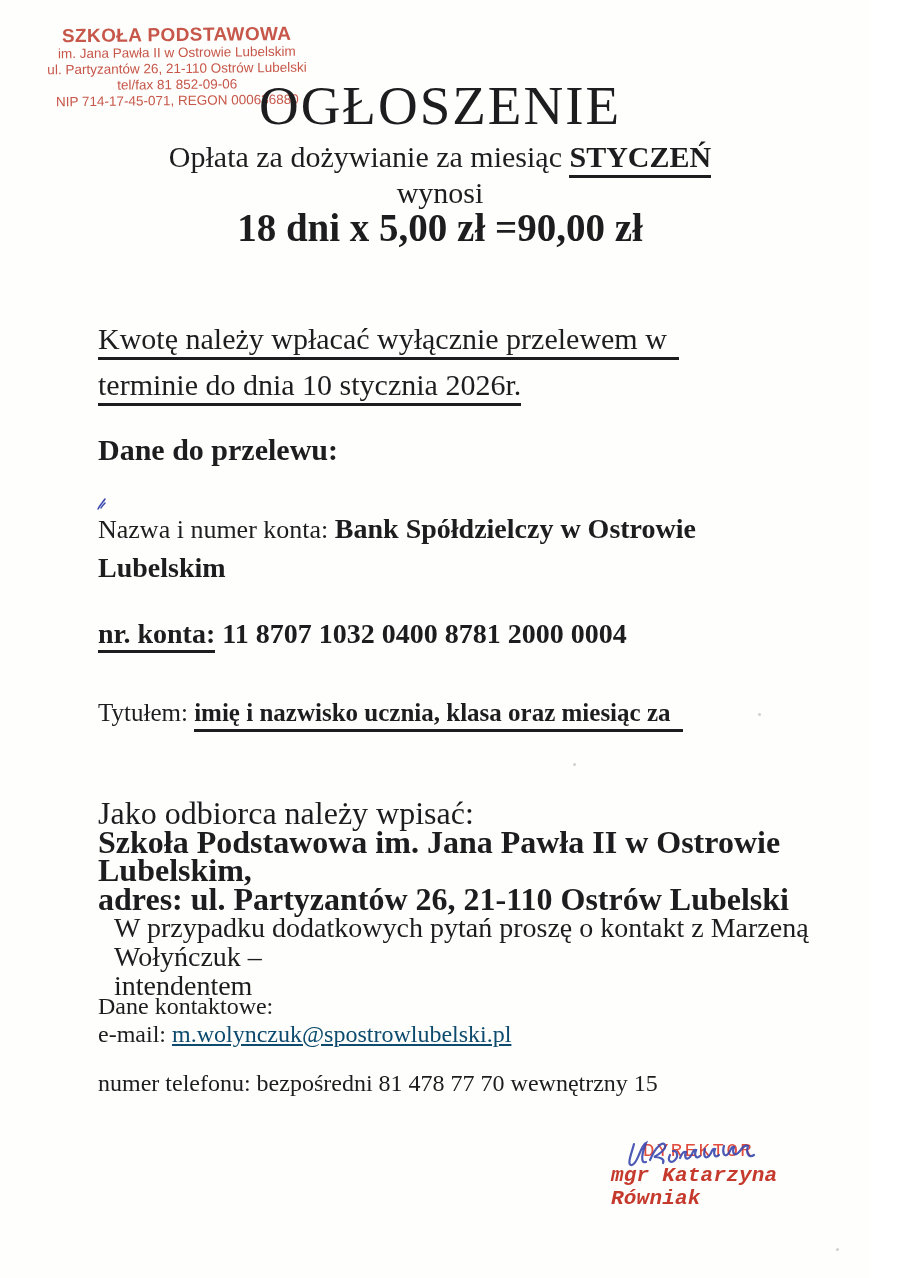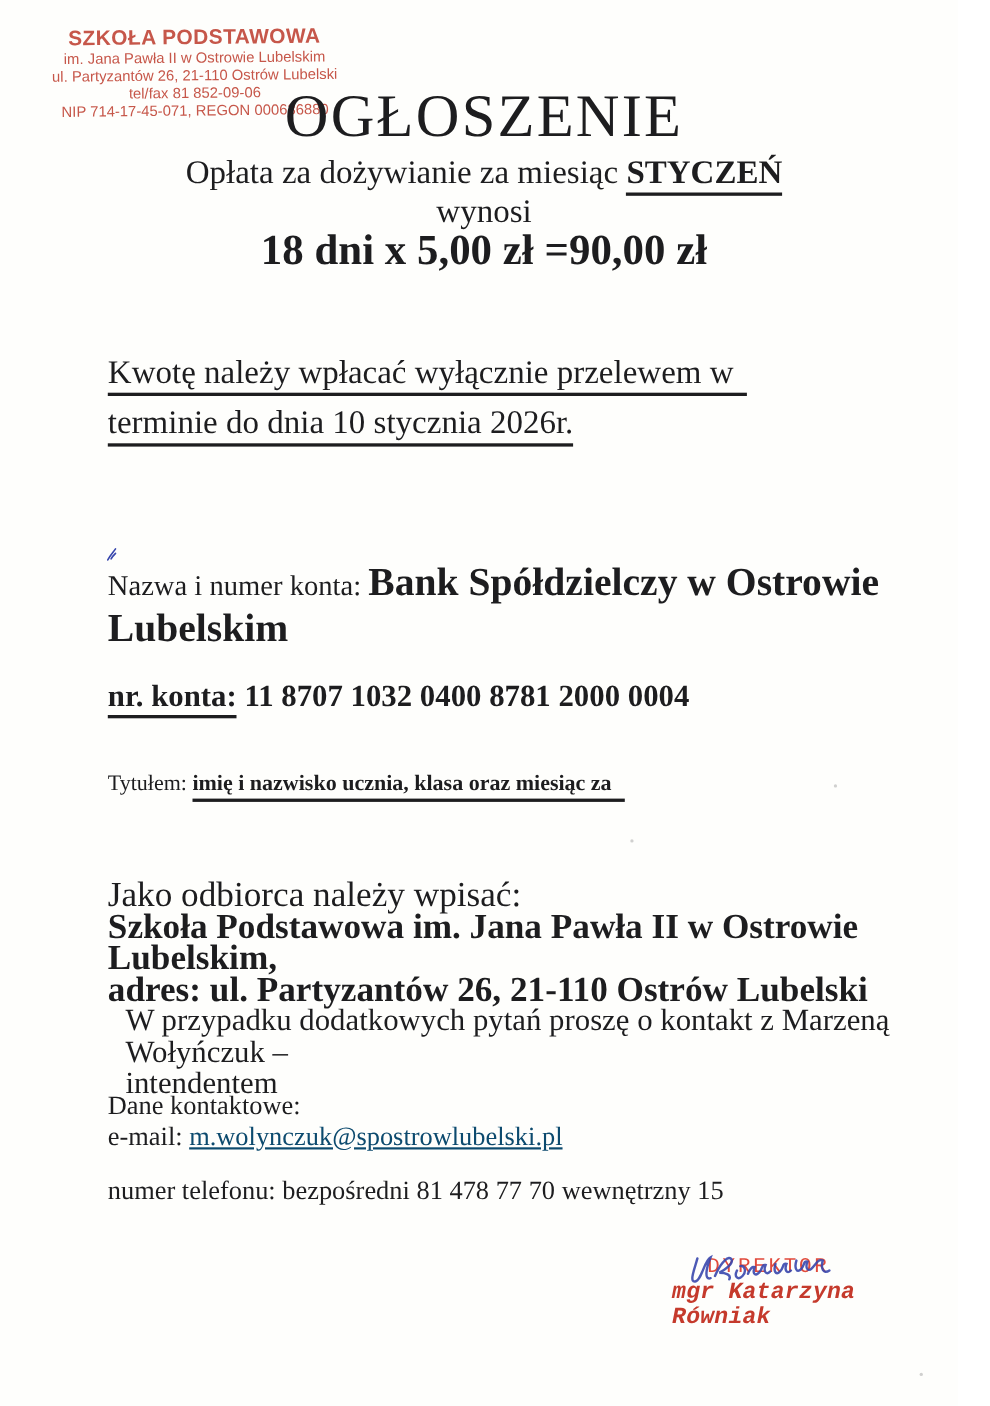--- a/index.html
+++ b/index.html
@@ -25,23 +25,23 @@
   .title    { top:78px;  font-size:55px; line-height:56px; letter-spacing:2px; }
   .subtitle { top:140px; font-size:30px; line-height:34px; }
   .wynosi   { top:177px; font-size:30px; line-height:32px; }
   .amount   { top:206px; font-size:39px; line-height:44px; font-weight:700; }
 
   
   .block { position:absolute; left:98px; width:730px; }
   .deadline   { top:316px;  font-size:30px; font-weight:400; line-height:46px; }
   .transferhd { top:433px;  font-size:30px; font-weight:700; line-height:34px; }
   .account    { top:510px;  font-size:26px; line-height:38px; }
-  .account b  { font-size:36px; }
+  .account b  { font-size:28px; }
   .nrkonta    { top:618px;  font-size:28px; font-weight:700; line-height:32px; }
-  .tytulem    { top:694px;  font-size:20px; line-height:37px; }
+  .tytulem    { top:694px;  font-size:25px; line-height:37px; }
   .odbiorca   { top:799px;  font-size:32px; line-height:28.5px; }
   .pytania    { top:913px;  font-size:28px; line-height:29px;margin-left:16px; }
   .kontakt    { top:993px;  font-size:24px; line-height:27.5px; }
   .telefon    { top:1070px; font-size:24px; line-height:27px; }
 
   
   .u  { display:inline-block; border-bottom:3px solid currentColor; padding-bottom:1px; line-height:1.18; }
   .u.pad { padding-right:12px; }
   .u2 { display:inline-block; border-bottom:3px solid currentColor; padding-bottom:0; line-height:1.15; }
 
@@ -81,20 +81,21 @@
   <div class="center title">OGŁOSZENIE</div>
   <div class="center subtitle"><span>Opłata za dożywianie za miesiąc </span><b class="u2">STYCZEŃ</b></div>
   <div class="center wynosi">wynosi</div>
   <div class="center amount">18 dni x 5,00 zł =90,00 zł</div>
 
   <div class="block deadline">
     <span class="u pad">Kwotę należy wpłacać wyłącznie przelewem w</span><br>
     <span class="u">terminie do dnia 10 stycznia 2026r.</span>
   </div>
 
+  <div class="block transferhd">Dane do przelewu:</div>
 
   <svg class="penmark" width="14" height="16" viewBox="0 0 14 16">
     <path d="M3 13 C5 9 8 6 10 3 M6 12 C7 10 9 8 10 7" stroke="#3847ad" stroke-width="1.5" fill="none" stroke-linecap="round"></path>
   </svg>
 
   <div class="block account">
     <span>Nazwa i numer konta: </span><b>Bank Spółdzielczy w Ostrowie</b><br>
     <b>Lubelskim</b>
   </div>
 

